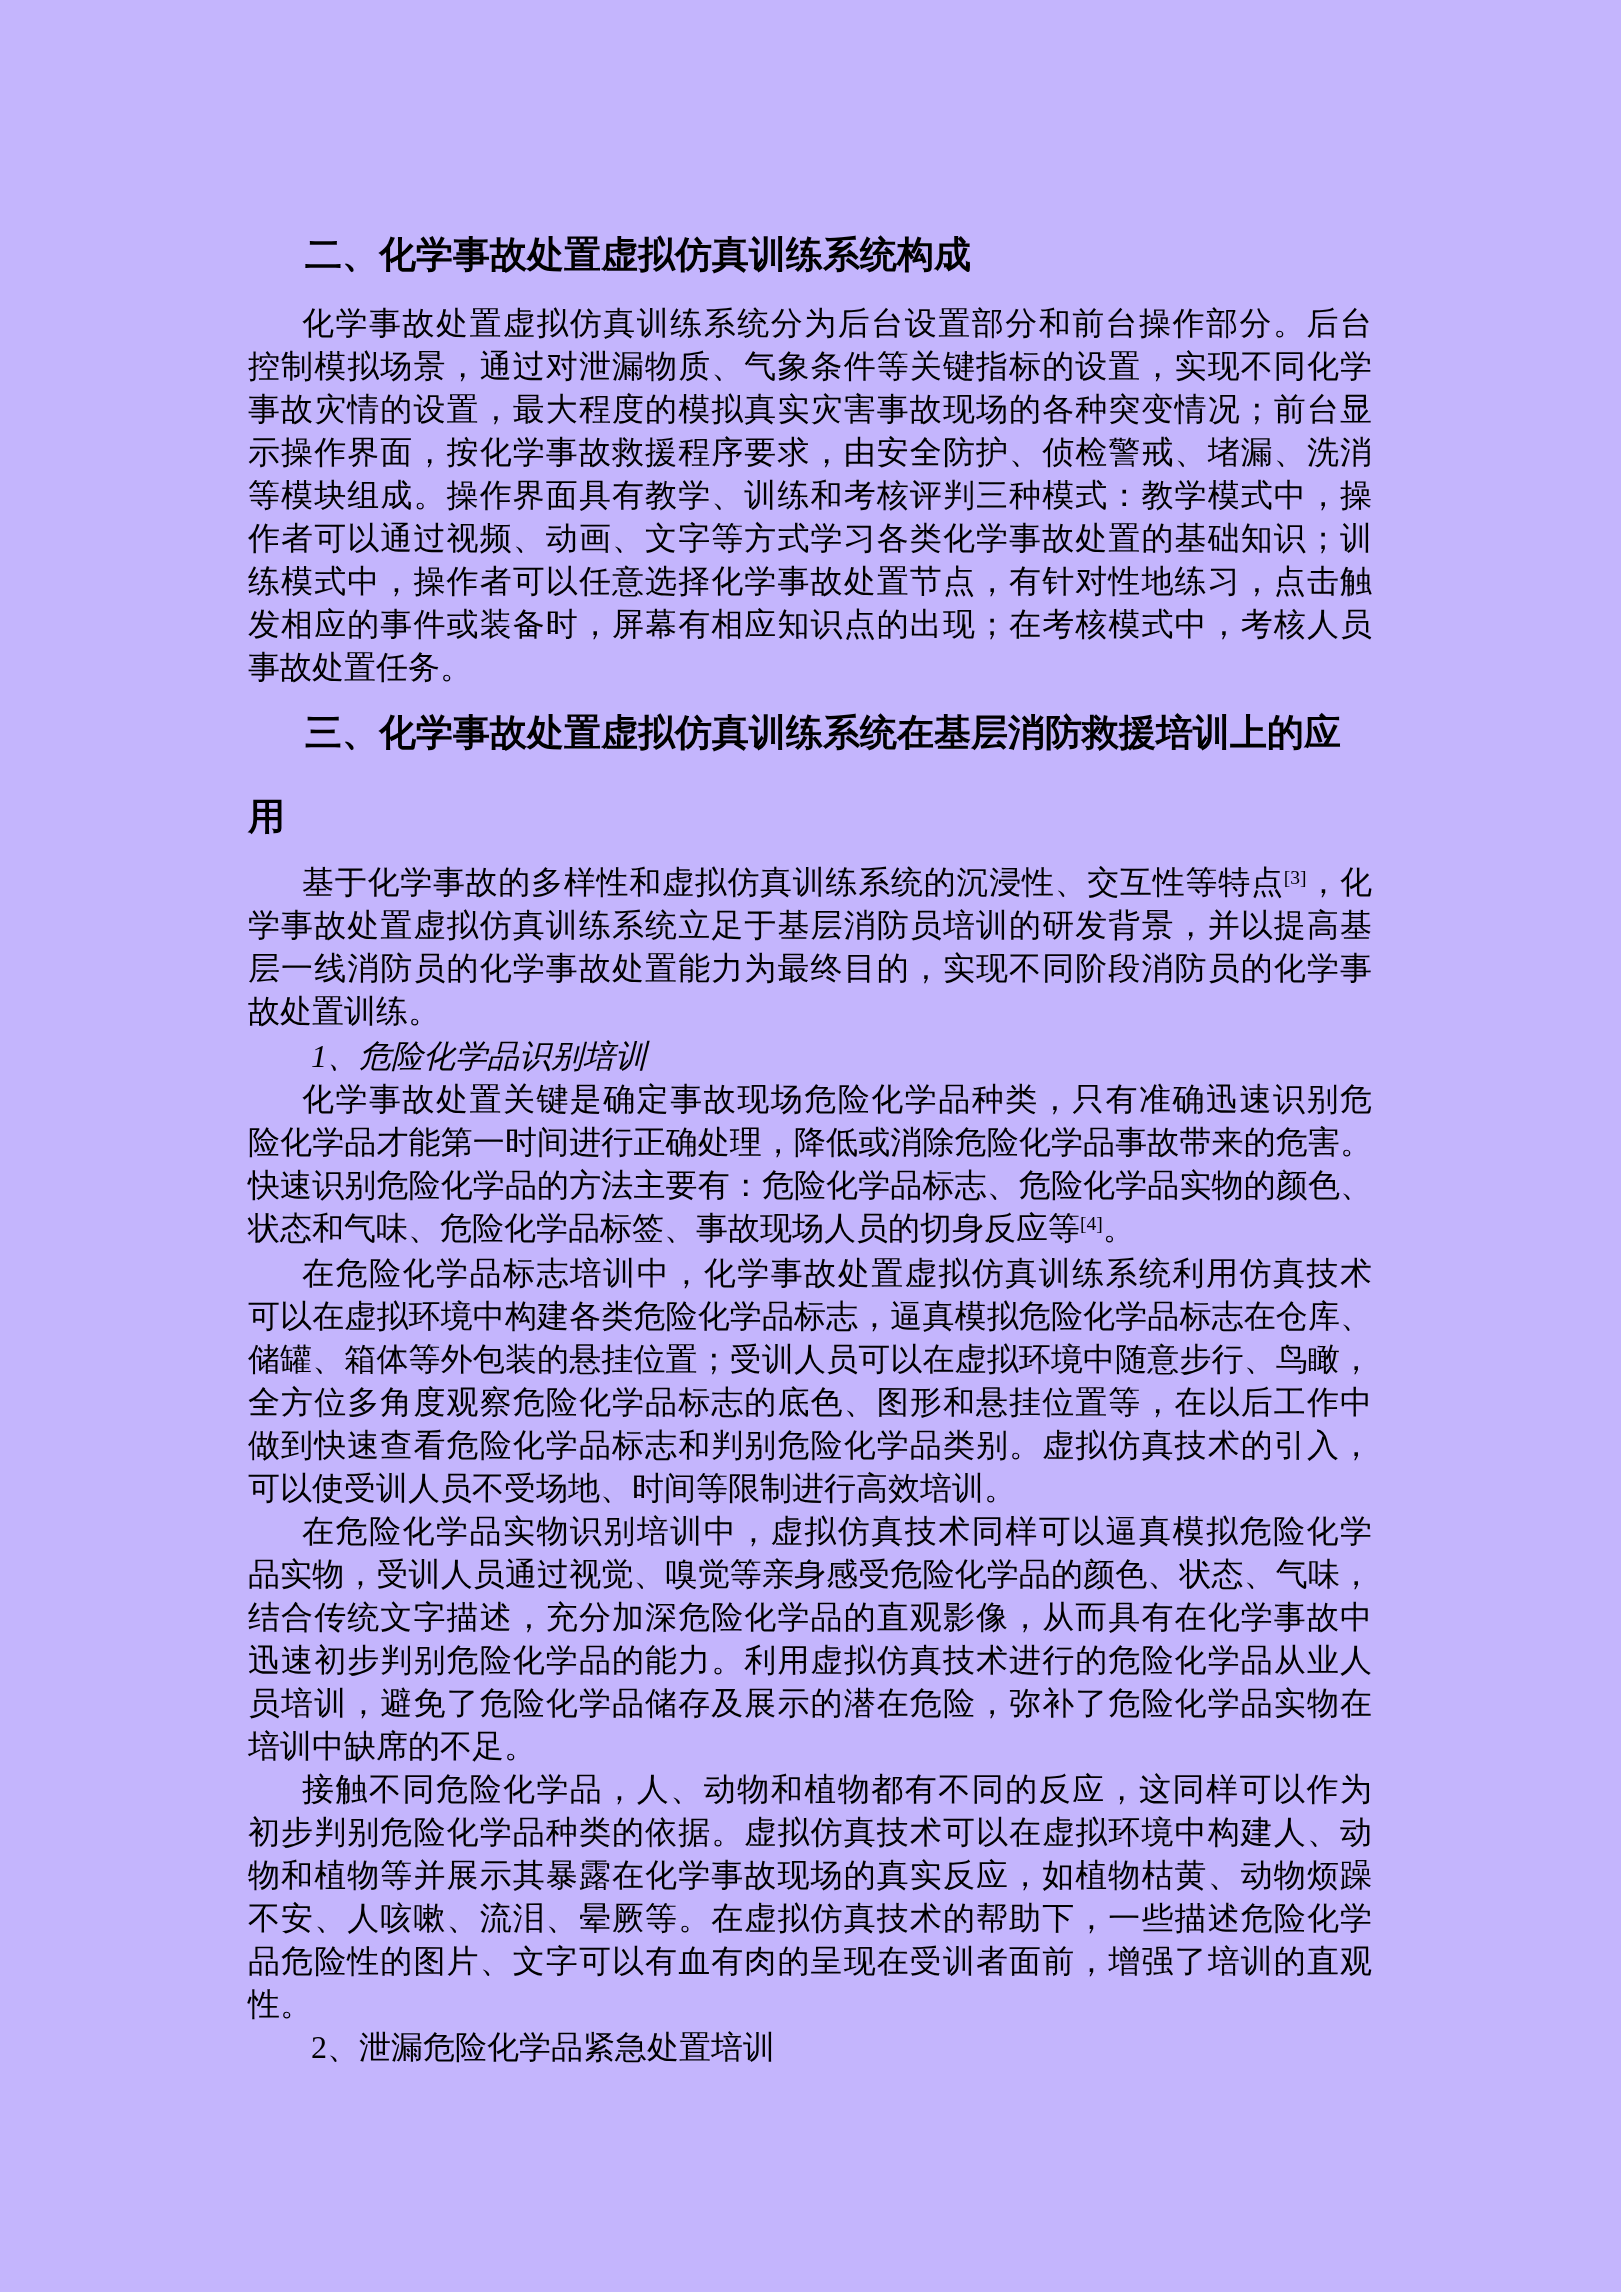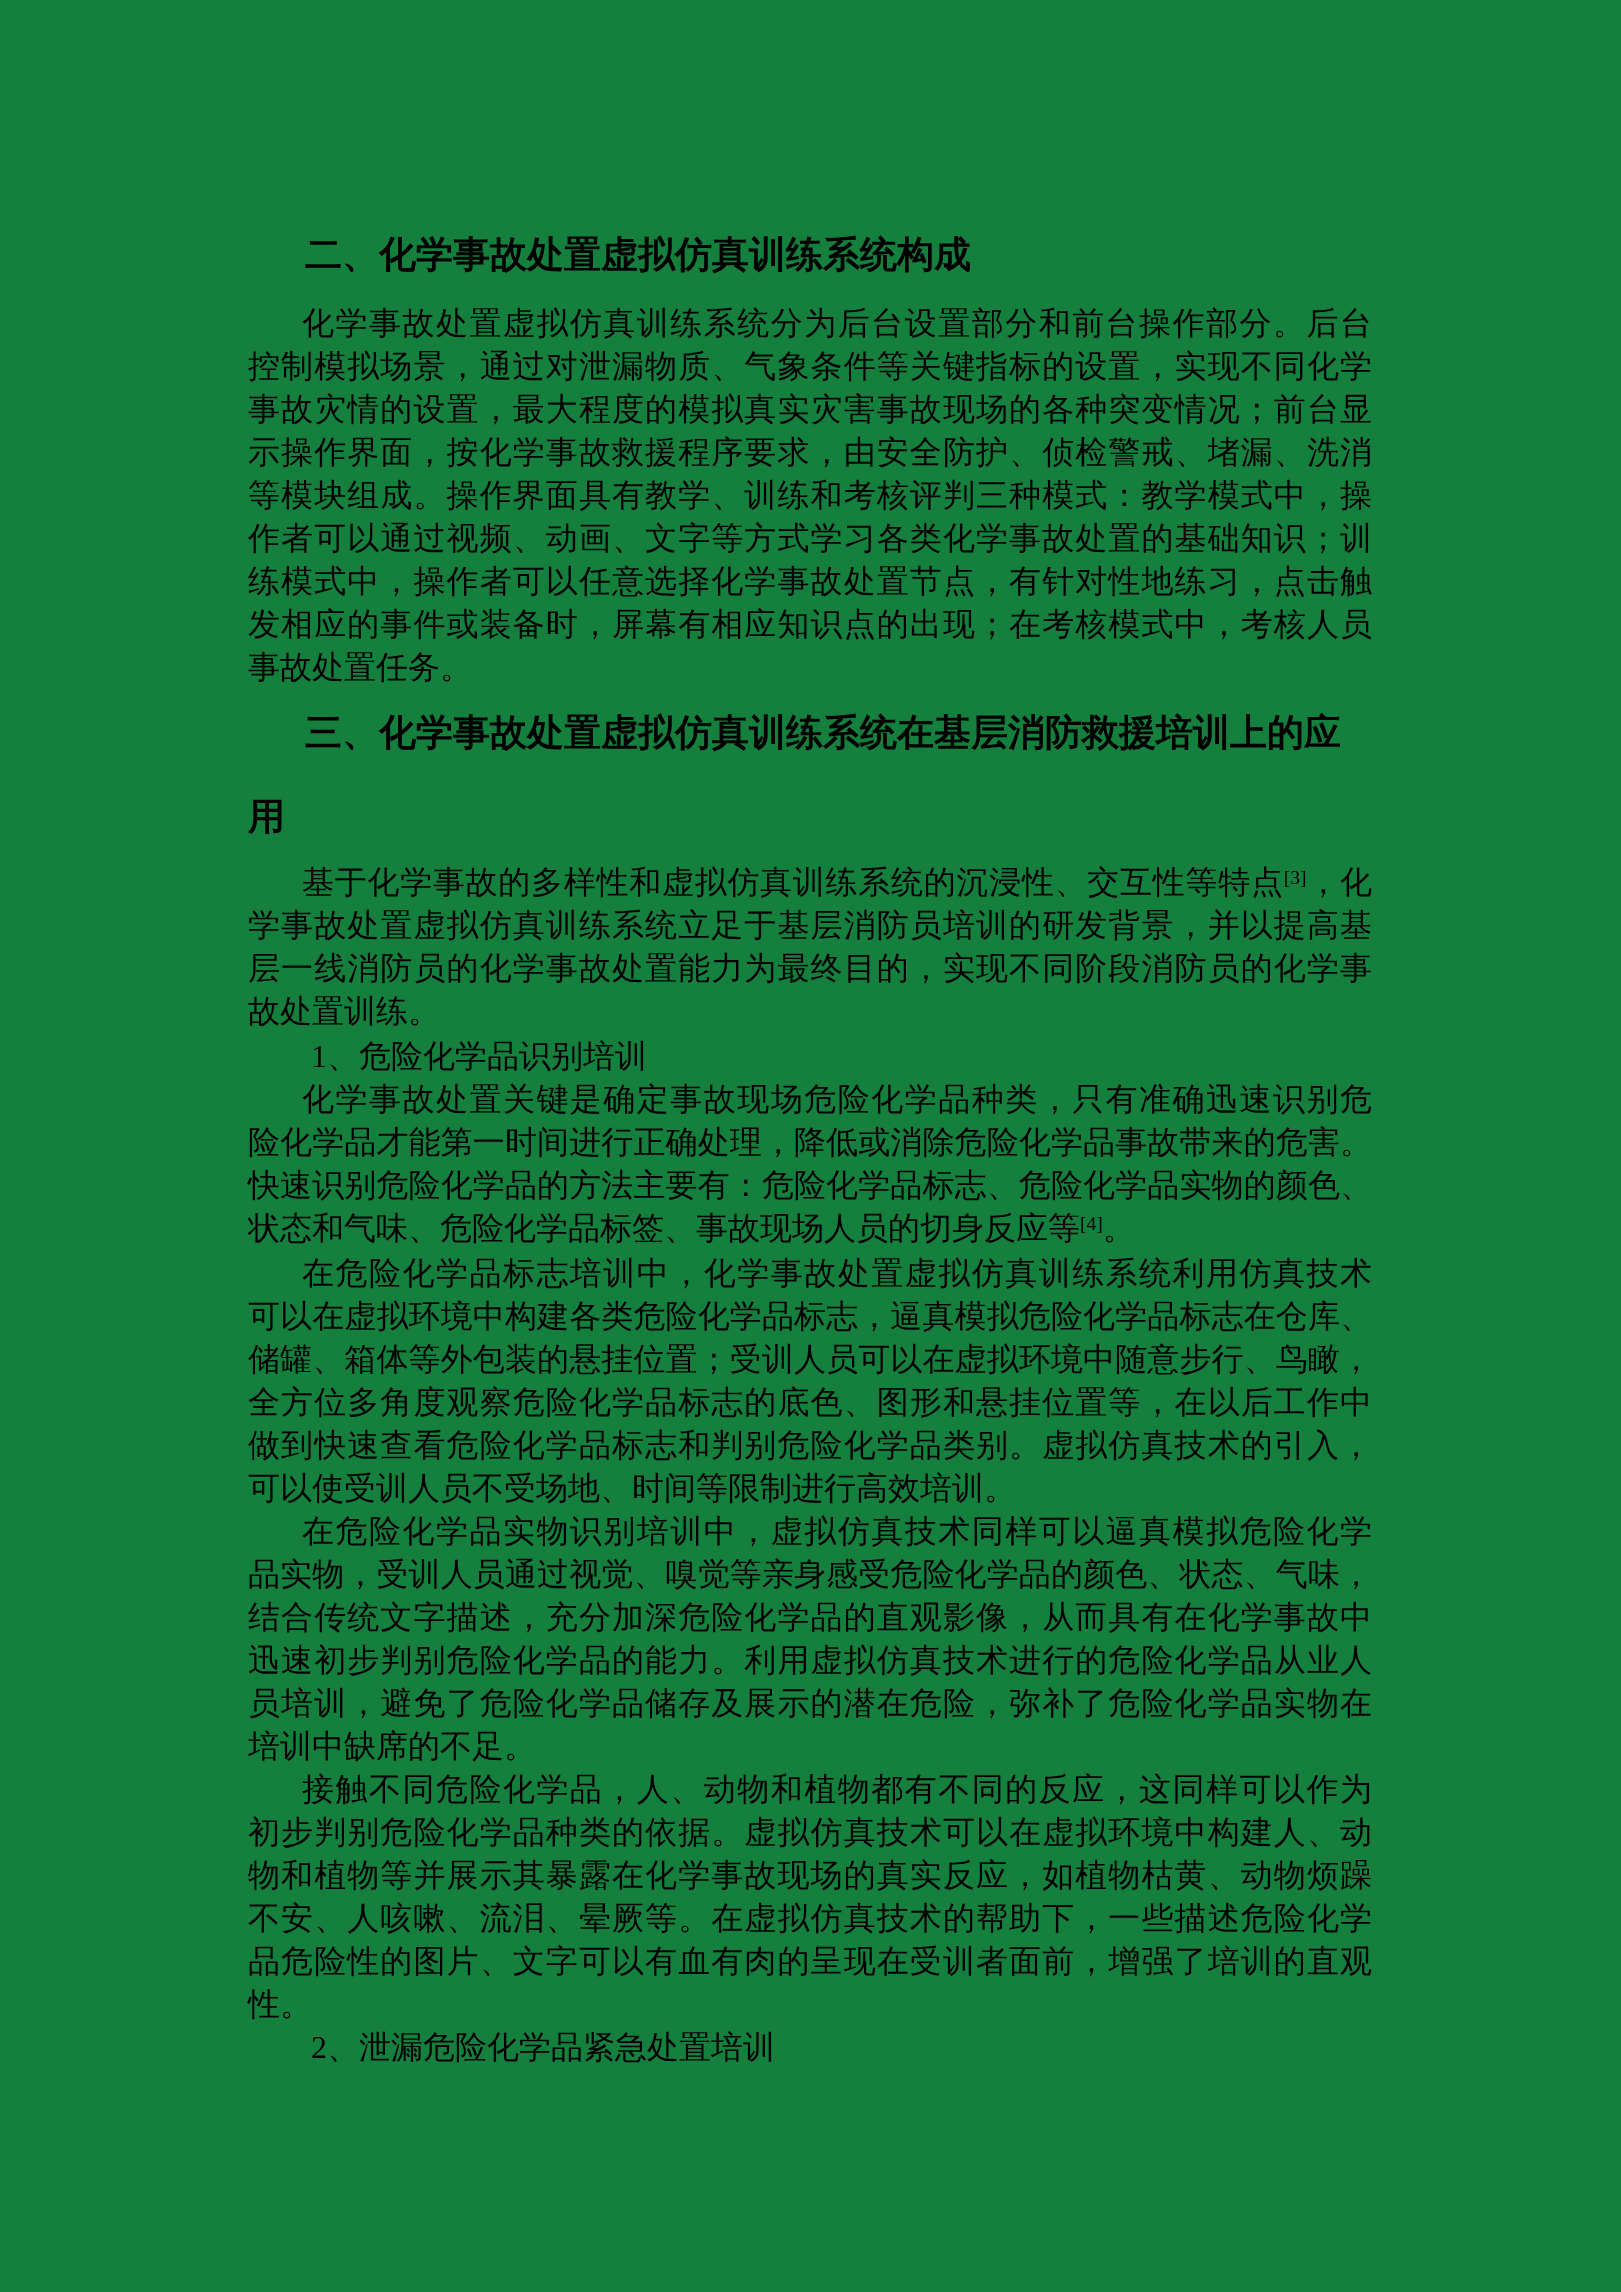--- a/index.html
+++ b/index.html
@@ -1,20 +1,20 @@
 <!DOCTYPE html>
 <html><head>
 <meta charset="utf-8">
 <style>
   html, body { margin: 0; padding: 0; background: #ffffff; }
   .page {
     position: relative;
     width: 1621px;
     height: 2293px;
-    background: #15803d;
+    background: #c4b5fd;
     color: #000000;
     font-family: "Liberation Serif", "DejaVu Serif", serif;
     overflow: hidden;
   }
   .content {
     position: absolute;
     left: 248px;
     top: 0;
     width: 1124px;
   }
@@ -39,21 +39,21 @@
   .sup {
     font-size: 19.6px;
     vertical-align: 8.8px;
     line-height: 0;
   }
   #h2-heading { margin-top: 227px; }
   #p1 { margin-top: 19.6px; }
   #h3-heading { margin-top: 16px; }
   #h3-line2 { margin-top: 29px; }
   #p2 { margin-top: 17.6px; }
-  #sub1 { margin-top: 2px; }
+  #sub1 { margin-top: 2px; font-style: italic; }
   #p4 { margin-top: 2px; }
 </style>
 </head>
 <body>
 
 <div class="page">
   <div class="content">
 
     <div id="h2-heading" class="h ind">二、化学事故处置虚拟仿真训练系统构成</div>
 

